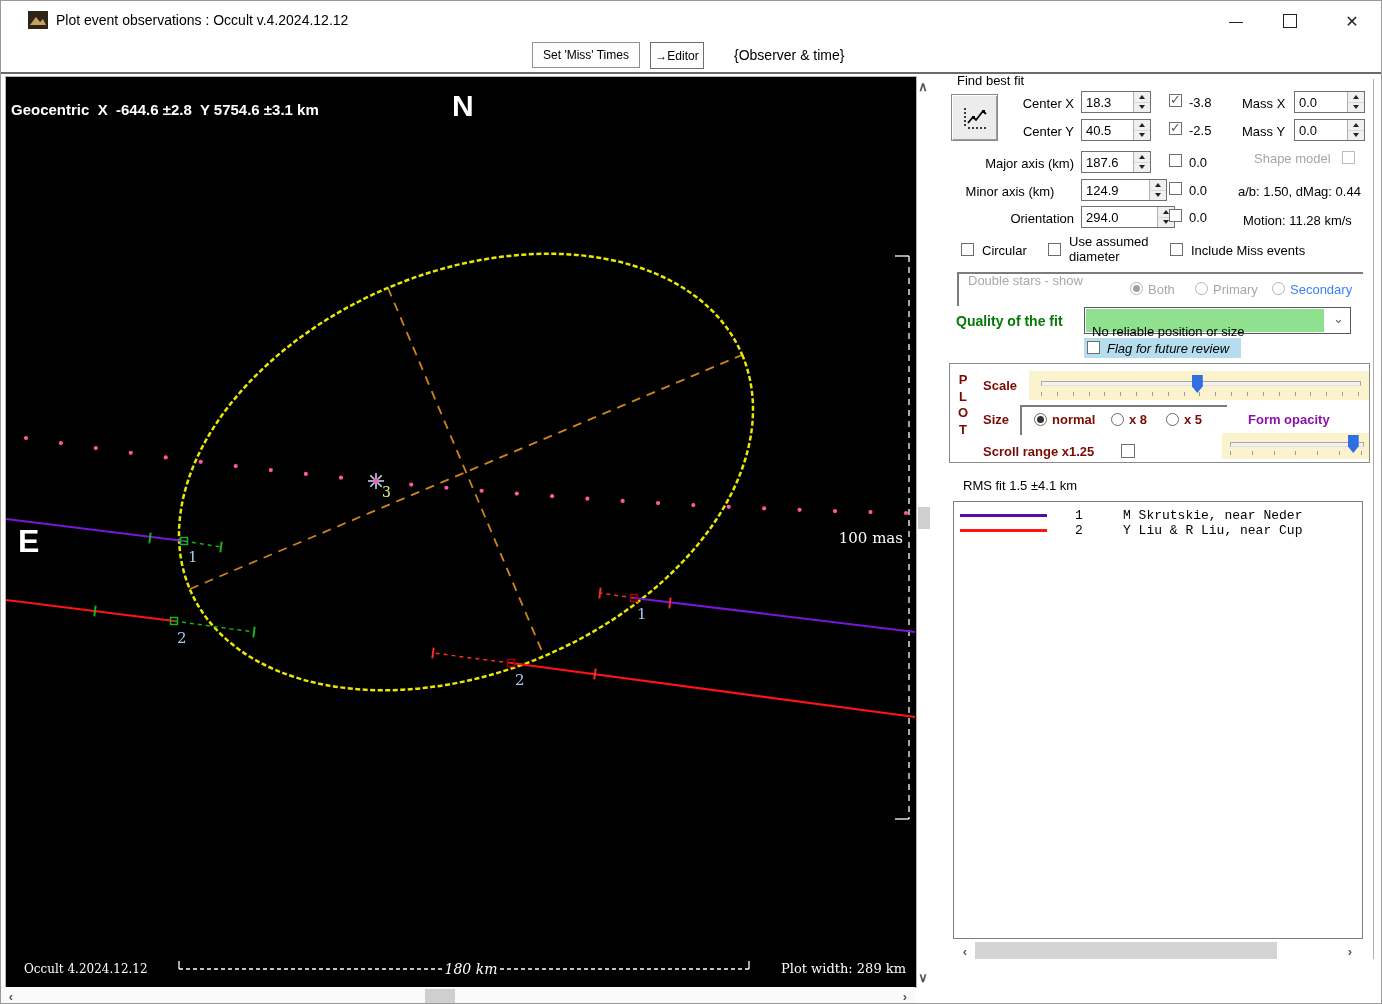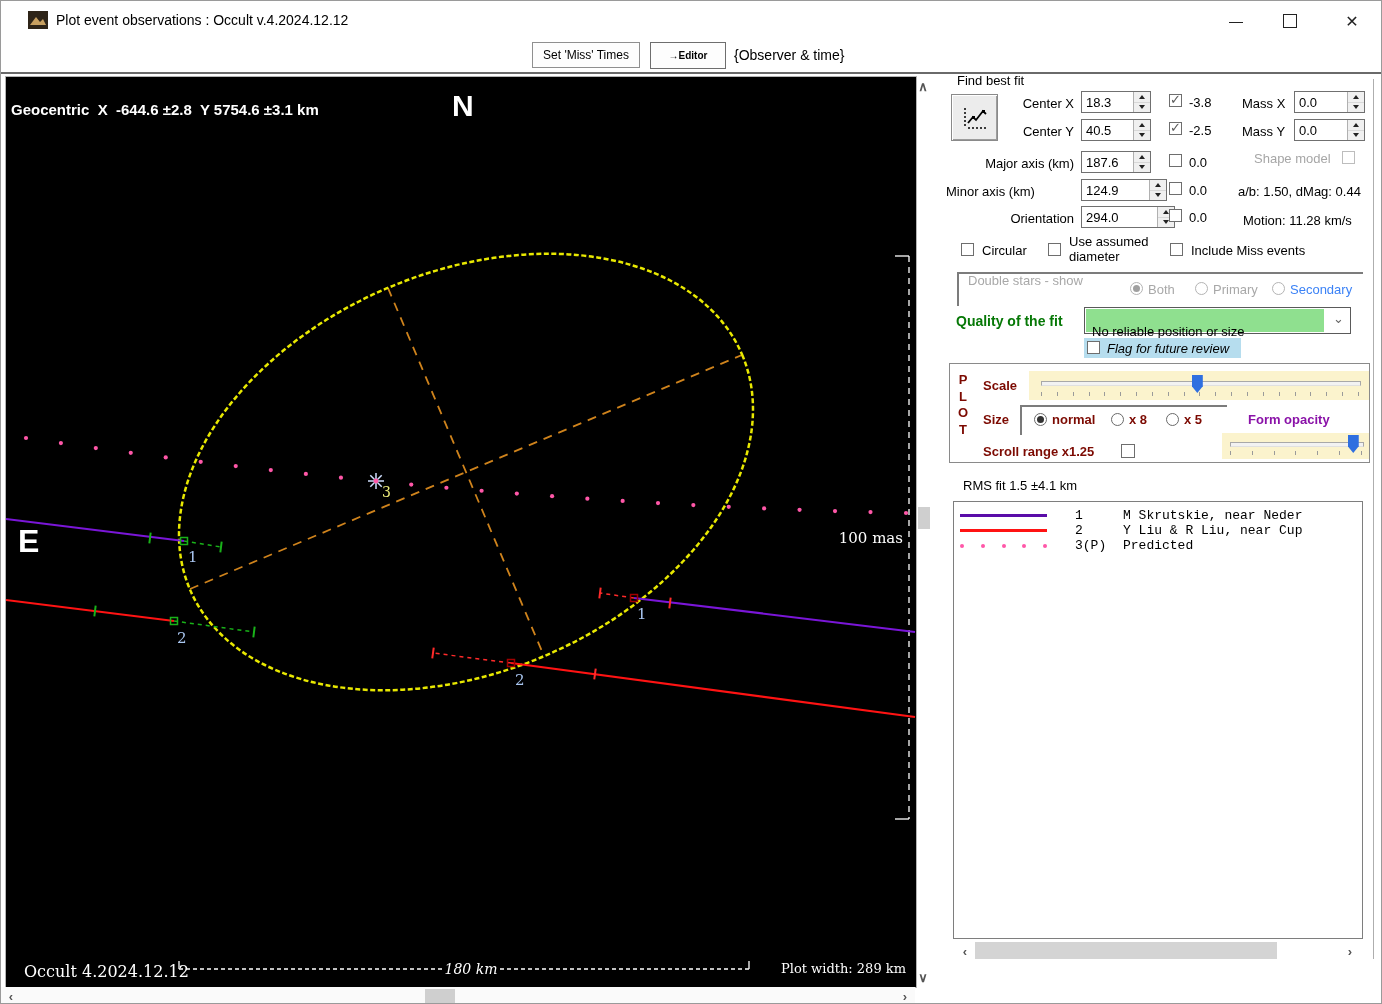--- a/index.html
+++ b/index.html
@@ -70,21 +70,21 @@
 
 <div class="abs" id="menubar">
   <div class="abs menuitem" style="left:15px">with Plot...</div>
   <div class="abs menuitem" style="left:113px">Plot options...</div>
   <div class="abs" style="left:227px;top:47px;width:15px;height:15px;border-radius:50%;background:#1e78d8;color:#fff;
        font-size:11px;font-weight:bold;display:flex;align-items:center;justify-content:center">?</div>
   <div class="abs menuitem" style="left:246px"><u>H</u>elp</div>
   <div class="abs menuitem" style="left:302px"><u>K</u>eep form on top</div>
   <div class="abs menuitem" style="left:444px">E<u>x</u>it</div>
   <div class="abs btn" style="left:531px;top:1px;width:108px;height:26px;font-size:12px">Set 'Miss' Times</div>
-  <div class="abs btn" style="left:649px;top:1px;width:76px;height:27px;font-size:10px;font-weight:bold;border-color:#6e6e6e">→Editor</div>
+  <div class="abs btn" style="left:649px;top:1px;width:54px;height:27px;font-size:12px;font-weight:normal;border-color:#6e6e6e">→Editor</div>
   <span class="abs" style="left:733px;top:6px;font-size:14px">{Observer &amp; time}</span>
 </div>
 
 <div class="abs" id="plotwrap">
   <svg id="fig" class="abs" style="left:0;top:0" width="910" height="910" viewBox="0 0 910 910">
       <line x1="184" y1="512" x2="736" y2="278" stroke="#cf831c" stroke-width="1.8" stroke-dasharray="9 7"></line>
       <line x1="382" y1="211" x2="538" y2="579" stroke="#cf831c" stroke-width="1.8" stroke-dasharray="9 7"></line>
       <ellipse cx="460" cy="395" rx="300" ry="200" fill="none" stroke="#e8e800" stroke-width="2.5" stroke-dasharray="5 2.5" transform="rotate(-23 460 395)"></ellipse>
       <circle cx="20" cy="361" r="2.1" fill="#ff57a8"></circle>
       <circle cx="54.892799999999994" cy="366.11199999999997" r="2.1" fill="#ff57a8"></circle>
@@ -148,21 +148,21 @@
       <line x1="370" y1="396" x2="370" y2="412" stroke="#cfdfff" stroke-width="1.5"></line>
       <line x1="362" y1="404" x2="378" y2="404" stroke="#cfdfff" stroke-width="1.5"></line>
       <line x1="364.3" y1="398.3" x2="375.7" y2="409.7" stroke="#cfdfff" stroke-width="1.5"></line>
       <line x1="364.3" y1="409.7" x2="375.7" y2="398.3" stroke="#cfdfff" stroke-width="1.5"></line>
       <circle cx="370" cy="404" r="2.4" fill="#ff57a8"></circle>
       <text x="376" y="420" fill="#eded7a" font-size="14" font-family="DejaVu Serif,serif">3</text>
     </svg>
   <div class="abs plothdr pre" style="left:5px;top:24px">Geocentric  X  -644.6 ±2.8  Y 5754.6 ±3.1 km</div>
   <div class="abs plothdr" style="left:446px;top:12px;font-size:30px">N</div>
   <div class="abs plothdr" style="left:12px;top:446px;font-size:32px">E</div>
-  <div class="abs serif" style="left:18px;top:885px;color:#fff;font-size:16px">Occult 4.2024.12.12</div>
+  <div class="abs serif" style="left:18px;top:885px;color:#fff;font-size:12px">Occult 4.2024.12.12</div>
   <div class="abs serif" style="right:10px;top:884px;color:#fff;font-size:13px">Plot width: 289 km</div>
 </div>
 
 <div class="abs sbarrow" style="left:914px;top:77px">∧</div>
 <div class="abs sbthumb" style="left:917px;top:506px;width:12px;height:22px"></div>
 <div class="abs sbarrow" style="left:914px;top:968px">∨</div>
 
 <div class="abs" style="left:0;top:986px;width:914px;height:18px;background:#fafafa"></div>
 <div class="abs sbarrow" style="left:2px;top:987px">‹</div>
 <div class="abs sbthumb" style="left:424px;top:988px;width:30px;height:15px"></div>
@@ -254,21 +254,21 @@
       <div class="sb">
         <i class="tri-dn"></i>
       </div>
     </div>
 </div>
 <div class="cb abs" style="left:1168px;top:153px"></div>
 <div class="abs rlabel" style="left:1188px;top:154px">0.0</div>
 <div class="abs rlabel" style="left:1253px;top:150px;color:#a6a6a6">Shape model</div>
 <div class="cb dis abs" style="left:1341px;top:150px"></div>
 
-<div class="abs rlabel" style="left:945px;top:183px;width:128px;text-align:left">Minor axis (km)</div>
+<div class="abs rlabel" style="left:945px;top:183px;width:128px;text-align:center">Minor axis (km)</div>
 <div class="abs numwrap" style="left:1080px;top:178px;width:86px">
   <input value="124.9" style="">
   <div class="spin">
       <div class="sb">
         <i class="tri-up"></i>
       </div>
       <div class="sb">
         <i class="tri-dn"></i>
       </div>
     </div>
@@ -384,29 +384,18 @@
     <div class="lrow" style="top: 6px;">
       <div class="lline" style="background: rgb(90, 12, 168);"></div>
       <span class="lnum">1</span>
       <span class="lname">M Skrutskie, near Neder</span>
     </div>
     <div class="lrow" style="top: 21px;">
       <div class="lline" style="background: rgb(255, 19, 19);"></div>
       <span class="lnum">2</span>
       <span class="lname">Y Liu &amp; R Liu, near Cup</span>
     </div>
-    <div class="lrow" style="top: 36px;">
-      <div class="ldots">
-        <i style="background: rgb(255, 87, 168);"></i>
-        <i style="background: rgb(255, 87, 168);"></i>
-        <i style="background: rgb(255, 87, 168);"></i>
-        <i style="background: rgb(255, 87, 168);"></i>
-        <i style="background: rgb(255, 87, 168);"></i>
-      </div>
-      <span class="lnum">3(P)</span>
-      <span class="lname">Predicted</span>
-    </div>
   </div>
 
 <div class="abs sbarrow" style="left:956px;top:942px">‹</div>
 <div class="abs" style="left:974px;top:941px;width:302px;height:17px;background:#d4d4d4"></div>
 <div class="abs sbarrow" style="left:1341px;top:942px">›</div>
 <div class="abs" style="left:1372px;top:78px;width:1px;height:880px;background:#aeaeae"></div>
 
 </body></html>

